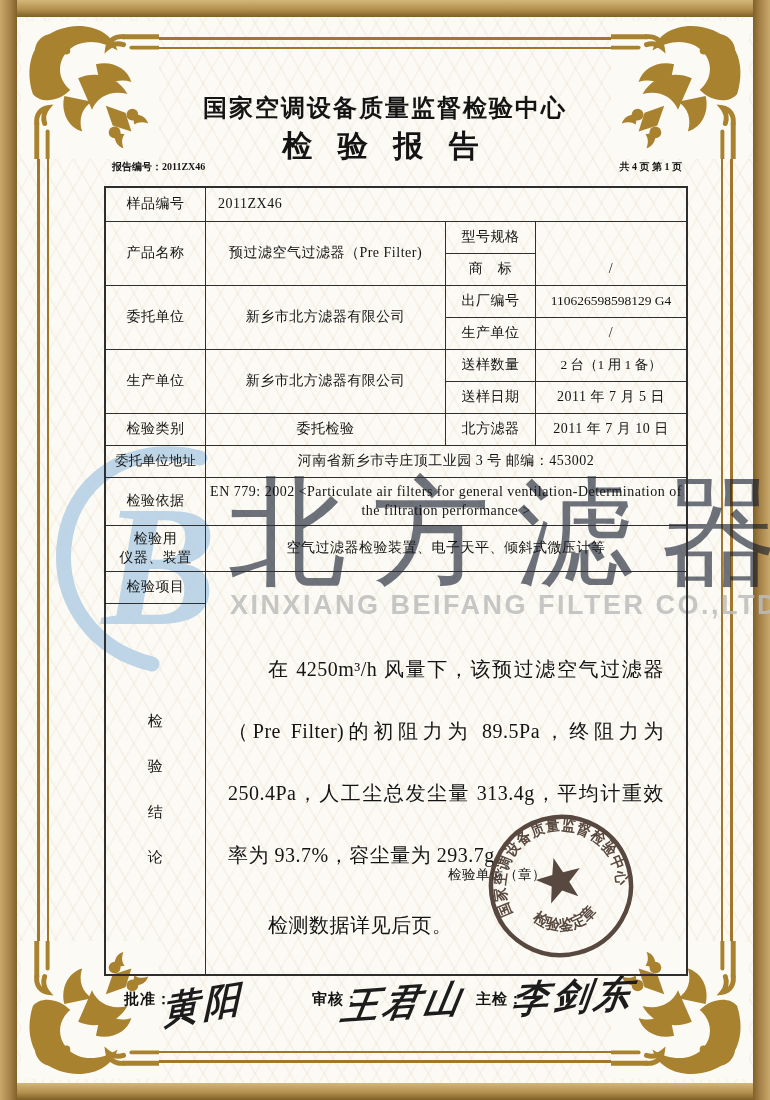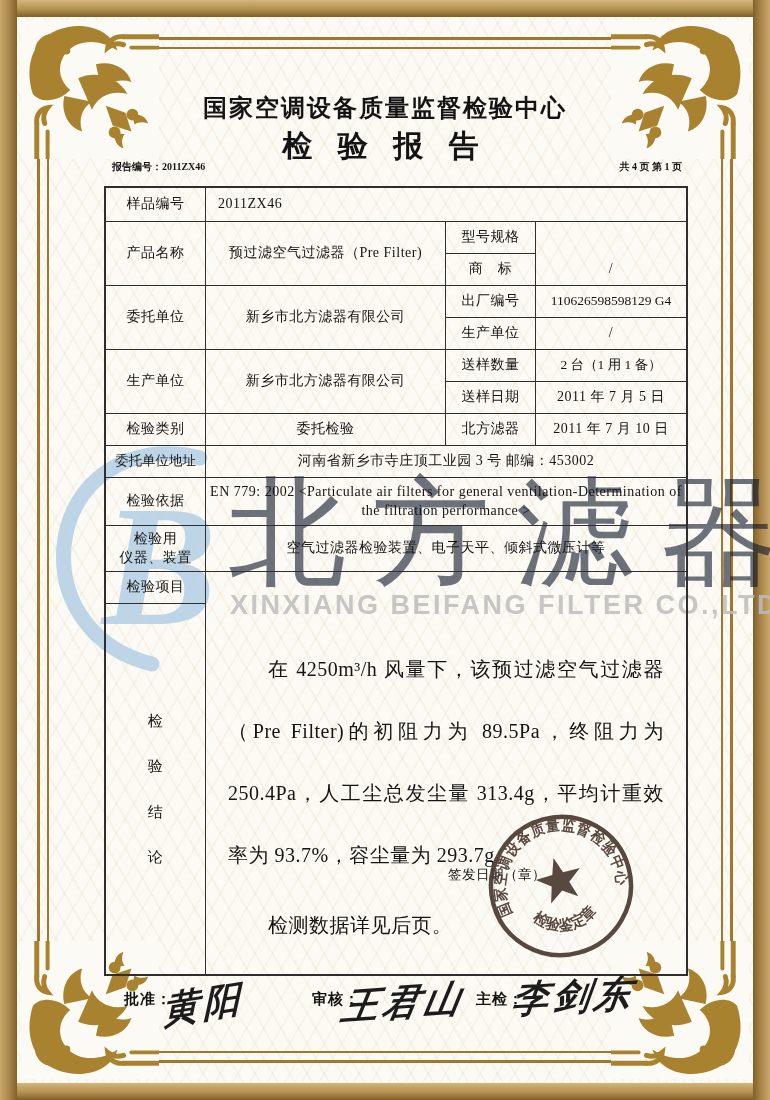--- a/index.html
+++ b/index.html
@@ -196,21 +196,21 @@
 
     <div class="c eb concl-label" style="grid-area:13/1">
       <span>检</span>
       <span>验</span>
       <span>结</span>
       <span>论</span>
     </div>
     <div class="c er eb concl" style="grid-area:13/2/14/5">
       <p>在 4250m³/h 风量下，该预过滤空气过滤器（Pre Filter)的初阻力为 89.5Pa，终阻力为 250.4Pa，人工尘总发尘量 313.4g，平均计重效率为 93.7%，容尘量为 293.7g。</p>
       <p>检测数据详见后页。</p>
-      <span class="seal-unit">签发日期（章）</span>
+      <span class="seal-unit">检验单位（章）</span>
     </div>
   </div>
 
   <svg class="stamp" viewBox="0 0 150 150">
     <ellipse cx="75" cy="75" rx="70" ry="69" fill="none" stroke="#4b3a31" stroke-width="4.5"></ellipse>
     <polygon points="75,46 69.4,62.2 52.2,62.6 65.9,73 60.9,89.4 75,79.6 89.1,89.4 84.1,73 97.8,62.6 80.6,62.2" fill="#4b3a31"></polygon>
     <path id="sealTopArc" d="M20.9,89.5 A56,56 0 1 1 129.1,89.5" fill="none"></path>
     <text font-size="15.5" font-weight="bold" fill="#4b3a31" letter-spacing="1">
       <textPath href="#sealTopArc" startOffset="0" textLength="205" lengthAdjust="spacingAndGlyphs">国家空调设备质量监督检验中心</textPath>
     </text>

